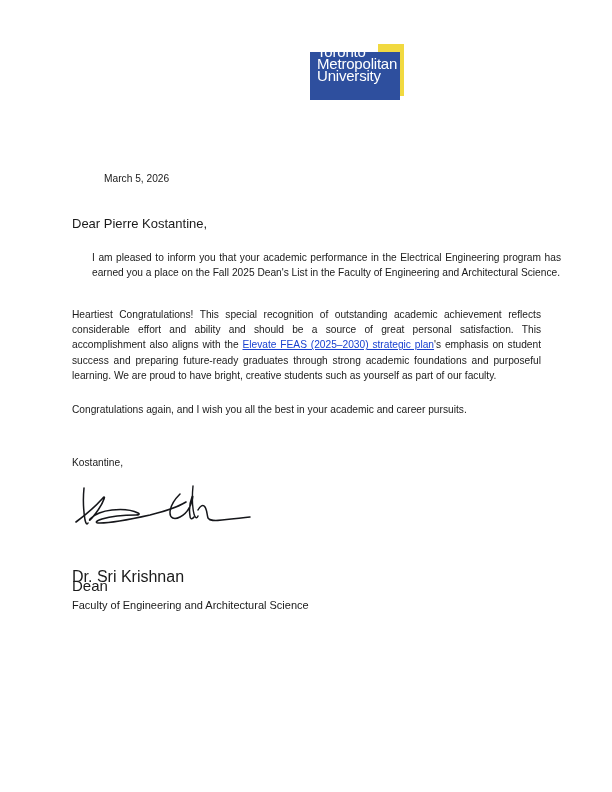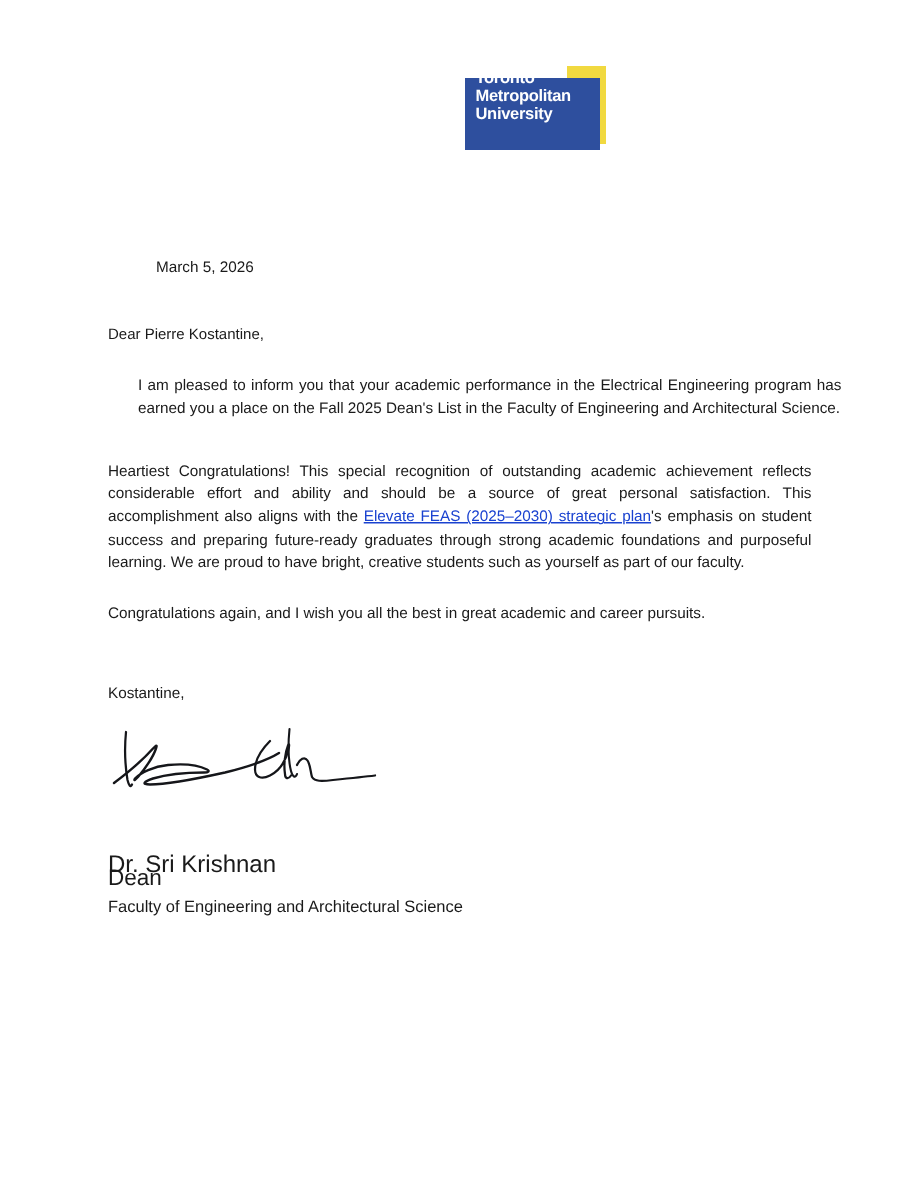--- a/index.html
+++ b/index.html
@@ -55,22 +55,22 @@
     width: 90px;
     height: 48px;
     background: #2e4f9e;
   }
   .logo-blue-text {
     position: absolute;
     left: 9px;
     top: 6px;
     color: #ffffff;
     font-family: "Liberation Sans", sans-serif;
-    font-weight: bold;
-    font-size: 11px;
+    font-weight: normal;
+    font-size: 15px;
     line-height: 12px;
     letter-spacing: -0.2px;
     white-space: pre-line;
   }
   .faculty-wordmark {
     position: absolute;
     left: 114px;
     top: 20px;
     color: #111111;
     font-family: "Liberation Sans", sans-serif;
@@ -92,21 +92,21 @@
   .date-line {
     position: absolute;
     top: 172px;
     font-size: 10.2px;
     line-height: 14px;
     margin-left: 32px;
   }
   .salutation {
     position: absolute;
     top: 217px;
-    font-size: 10px;
+    font-size: 13px;
     line-height: 14px;
     text-align: center;
   }
 
   .para {
     position: absolute;
     width: 469px;
     font-size: 10.2px;
     line-height: 15.2px;
     text-align: justify;
@@ -175,21 +175,21 @@
     <div class="date-line">March 5, 2026</div>
 
     <div class="salutation">Dear Pierre Kostantine,</div>
 
     <div class="para para-1">I am pleased to inform you that your academic performance in the Electrical Engineering program has earned you a place on the Fall 2025 Dean's List in the Faculty of Engineering and Architectural Science.</div>
 
     <div class="para para-2">
       <span>Heartiest Congratulations! This special recognition of outstanding academic achievement reflects considerable effort and ability and should be a source of great personal satisfaction. This accomplishment also aligns with the </span><a class="inline-link" href="#">Elevate FEAS (2025–2030) strategic plan</a><span>'s emphasis on student success and preparing future-ready graduates through strong academic foundations and purposeful learning. We are proud to have bright, creative students such as yourself as part of our faculty.</span>
     </div>
 
-    <div class="para para-3">Congratulations again, and I wish you all the best in great academic and career pursuits.</div>
+    <div class="para para-3">Congratulations again, and I wish you all the best in your academic and career pursuits.</div>
 
     <div class="closing">Kostantine,</div>
 
     <div class="signer-name">Dr. Sri Krishnan</div>
     <div class="signer-title">Dean</div>
     <div class="signer-org">Faculty of Engineering and Architectural Science</div>
   </div>
 
   <svg class="signature" viewBox="0 0 180 48">
     <g fill="none" stroke="#15161a" stroke-linecap="round" stroke-linejoin="round">

